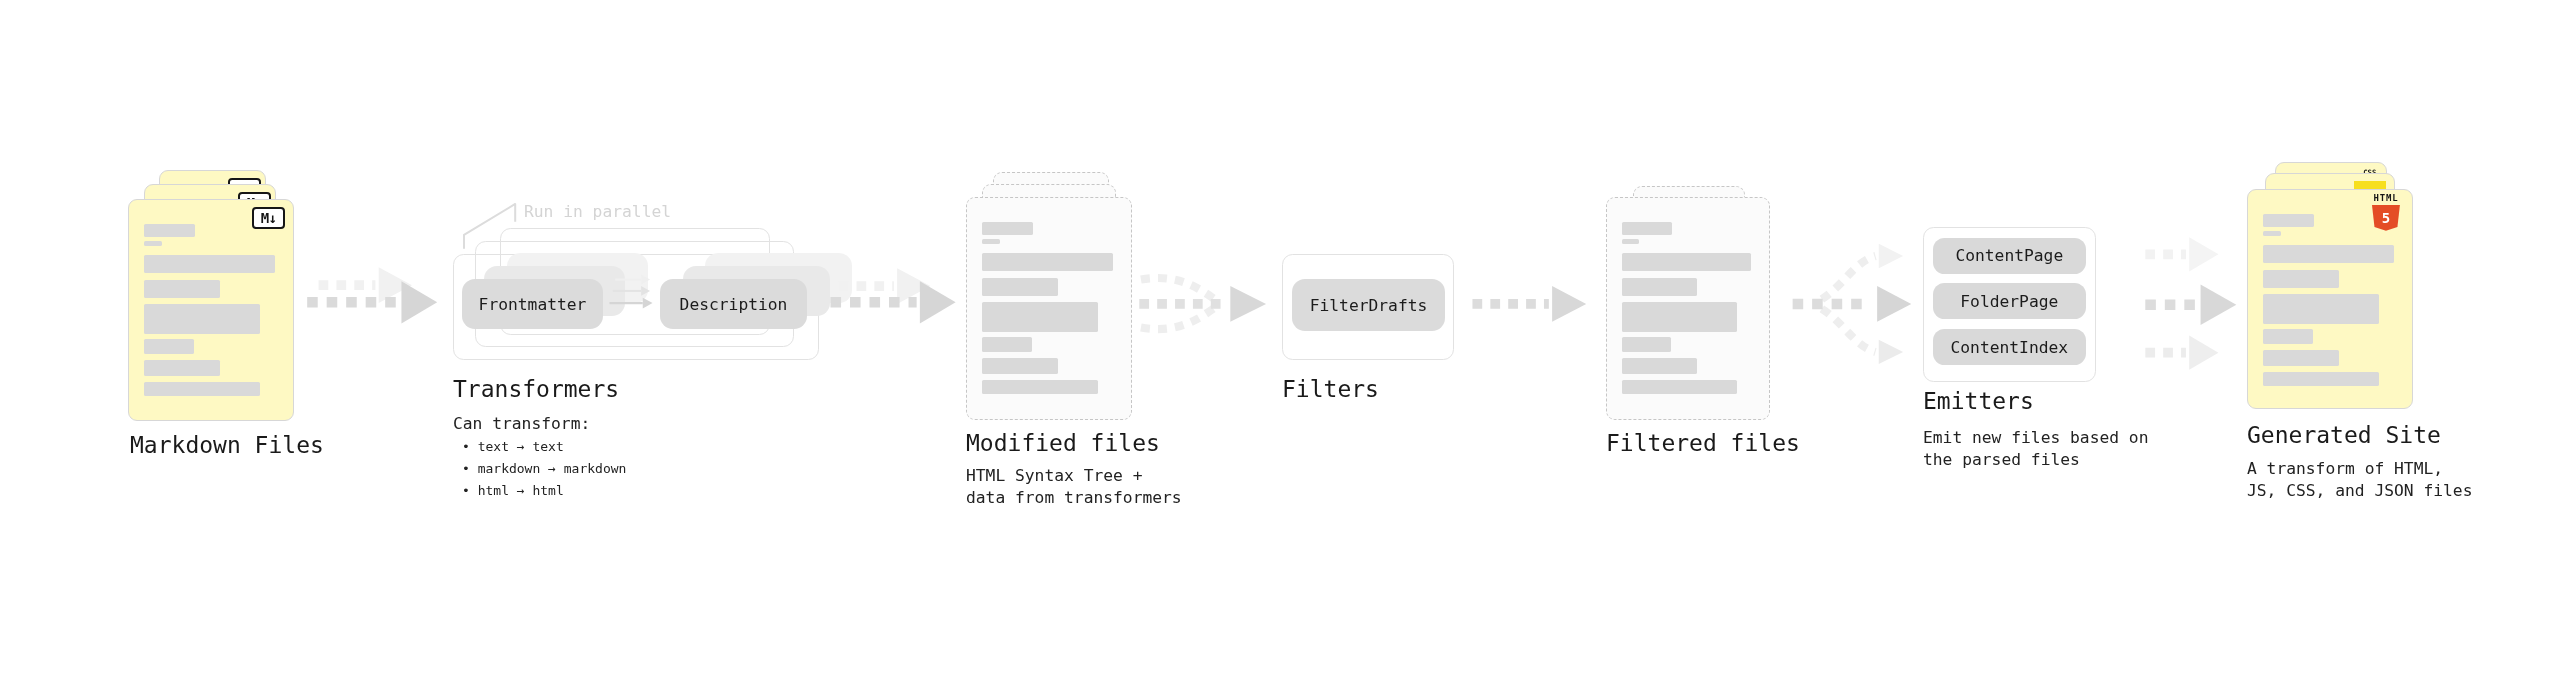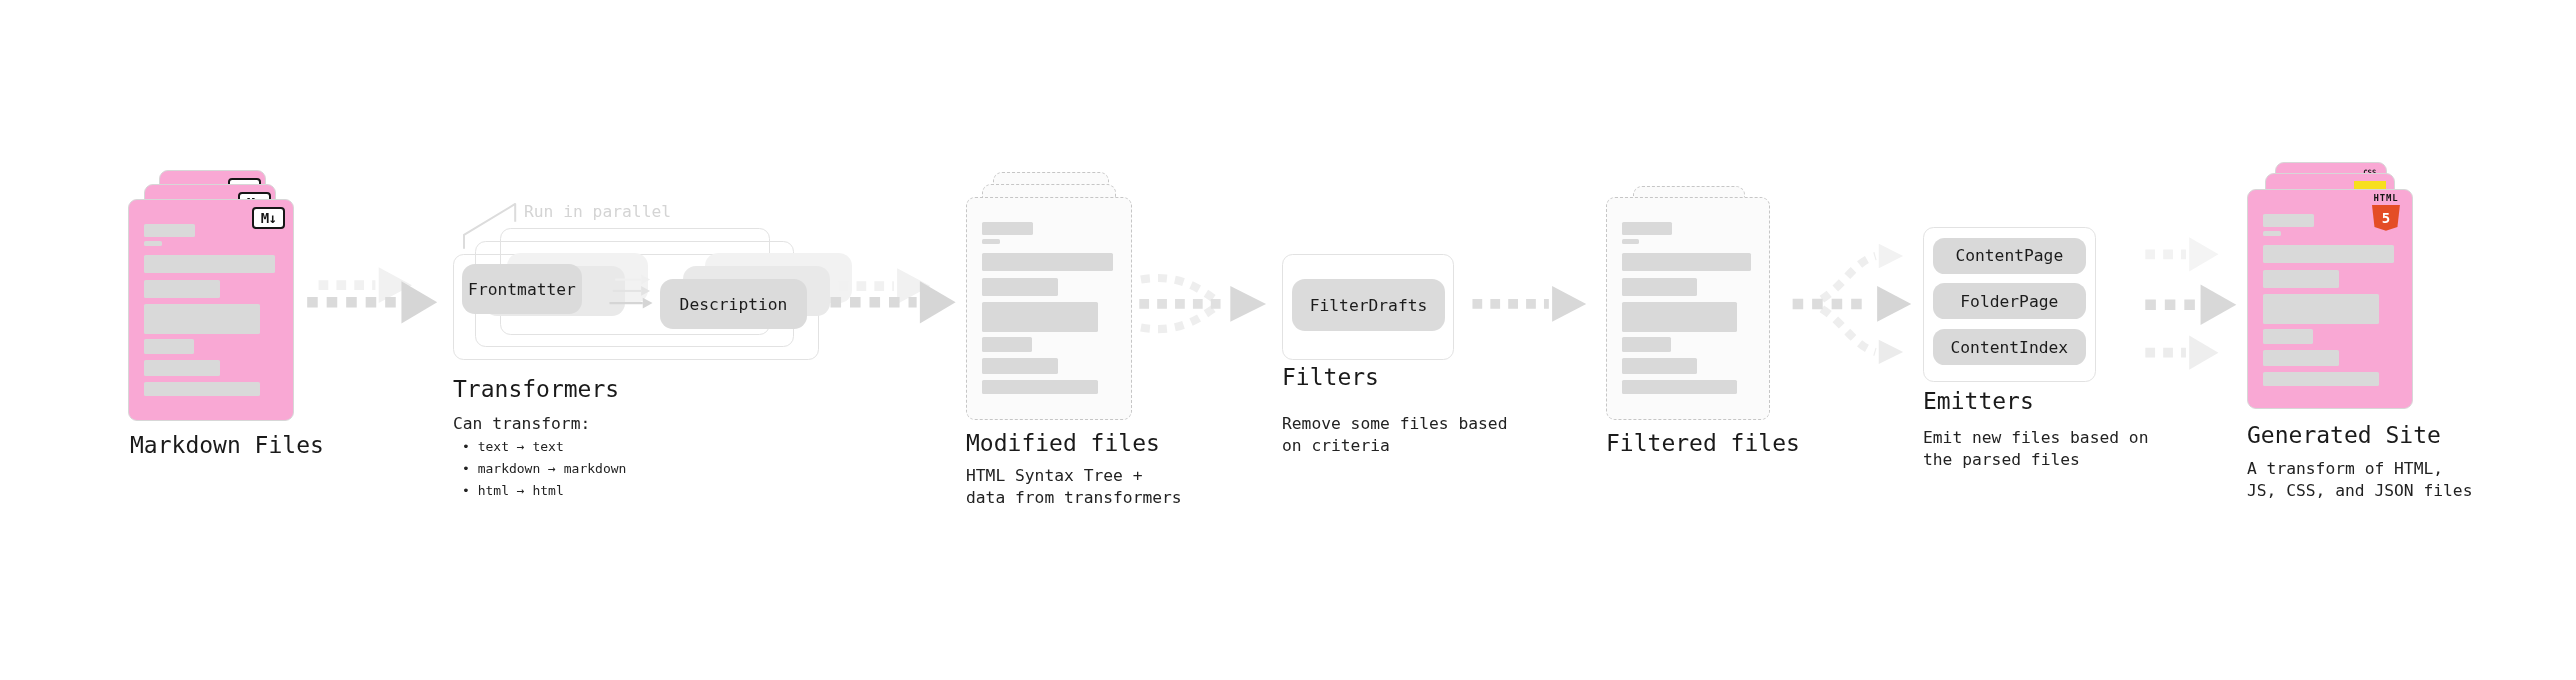--- a/index.html
+++ b/index.html
@@ -1,21 +1,21 @@
 <!DOCTYPE html>
 <html style="font-size:13px"><head>
 <meta charset="utf-8">
 <style>
   * { margin:0; padding:0; box-sizing:border-box; }
   html,body { background:#ffffff; }
   body { font-family:"DejaVu Sans Mono","Liberation Mono",monospace; color:#1c1c1c; }
   .canvas { position:relative; width:2576px; height:681px; background:#ffffff; overflow:hidden; }
 
   
-  .doc { position:absolute; background:#f9a8d4; border:1.6px solid #d7d7d7; border-radius:9px; }
+  .doc { position:absolute; background:#fef9c3; border:1.6px solid #d7d7d7; border-radius:9px; }
   .doc.dashed { background:#fbfbfb; border:1.6px dashed #c6c6c6; }
   .doc.back { z-index:1; }
   .doc.mid  { z-index:2; }
   .doc.front{ z-index:3; padding:24.4px 15.4px 0 15.4px; }
   .bar { background:#d9d9d9; border-radius:1.6px; }
   .b1{width:38%;height:12.2px;margin-bottom:4.1px}
   .b2{width:13%;height:5.7px;margin-bottom:9px}
   .b3{width:98%;height:18px;margin-bottom:6.5px}
   .b4{width:57%;height:18px;margin-bottom:6.5px}
   .b5{width:87%;height:30px;margin-bottom:4.9px}
@@ -84,21 +84,21 @@
   </div>
   <div class="stage-label" style="left:130px; top:432px;">Markdown Files</div>
 
   <div class="note-label" style="left:524px; top:202px;">Run in parallel</div>
   <div class="frame" style="left:500px; top:228px; width:270px; height:107px;"></div>
   <div class="frame" style="left:475px; top:241px; width:319px; height:106px;"></div>
   <div class="frame" style="left:453px; top:254px; width:366px; height:106px;"></div>
 
   <div class="pill ghost2" style="left:507px; top:253px; width:141px; height:50px;"></div>
   <div class="pill ghost1" style="left:484px; top:266px; width:141px; height:50px;"></div>
-  <div class="pill" style="left:462px; top:264px; width:120px; height:50px;">Frontmatter</div>
+  <div class="pill" style="left:462px; top:279px; width:141px; height:50px;">Frontmatter</div>
 
   <div class="pill ghost2" style="left:705px; top:253px; width:147px; height:50px;"></div>
   <div class="pill ghost1" style="left:683px; top:266px; width:147px; height:50px;"></div>
   <div class="pill" style="left:660px; top:279px; width:147px; height:50px;">Description</div>
 
   <div class="stage-label" style="left:453px; top:376px;">Transformers</div>
   <div class="stage-desc" style="left:453px; top:413px;">Can transform:</div>
   <div class="bullets" style="left:462px; top:436px;">
     <div>• text → text</div>
     <div>• markdown → markdown</div>
@@ -116,23 +116,21 @@
     <div class="bar b6"></div>
     <div class="bar b7"></div>
     <div class="bar b8"></div>
   </div>
   <div class="stage-label" style="left:966px; top:430px;">Modified files</div>
   <div class="stage-desc" style="left:966px; top:465px;">HTML Syntax Tree +
 data from transformers</div>
 
   <div class="frame solidfill" style="left:1282px; top:254px; width:172px; height:106px;"></div>
   <div class="pill" style="left:1292px; top:279px; width:153px; height:52px; z-index:4;">FilterDrafts</div>
-  <div class="stage-label" style="left:1282px; top:364px;">Filters</div>
-  <div class="stage-desc" style="left:1282px; top:413px;">Remove some files based
-on criteria</div>
+  <div class="stage-label" style="left:1282px; top:376px;">Filters</div>
 
   <div class="doc dashed back" style="left:1633px; top:186px; width:112px; height:50px;"></div>
   <div class="doc dashed front" style="left:1606px; top:197px; width:164px; height:223px;">
     <div class="bar b1"></div>
     <div class="bar b2"></div>
     <div class="bar b3"></div>
     <div class="bar b4"></div>
     <div class="bar b5"></div>
     <div class="bar b6"></div>
     <div class="bar b7"></div>

